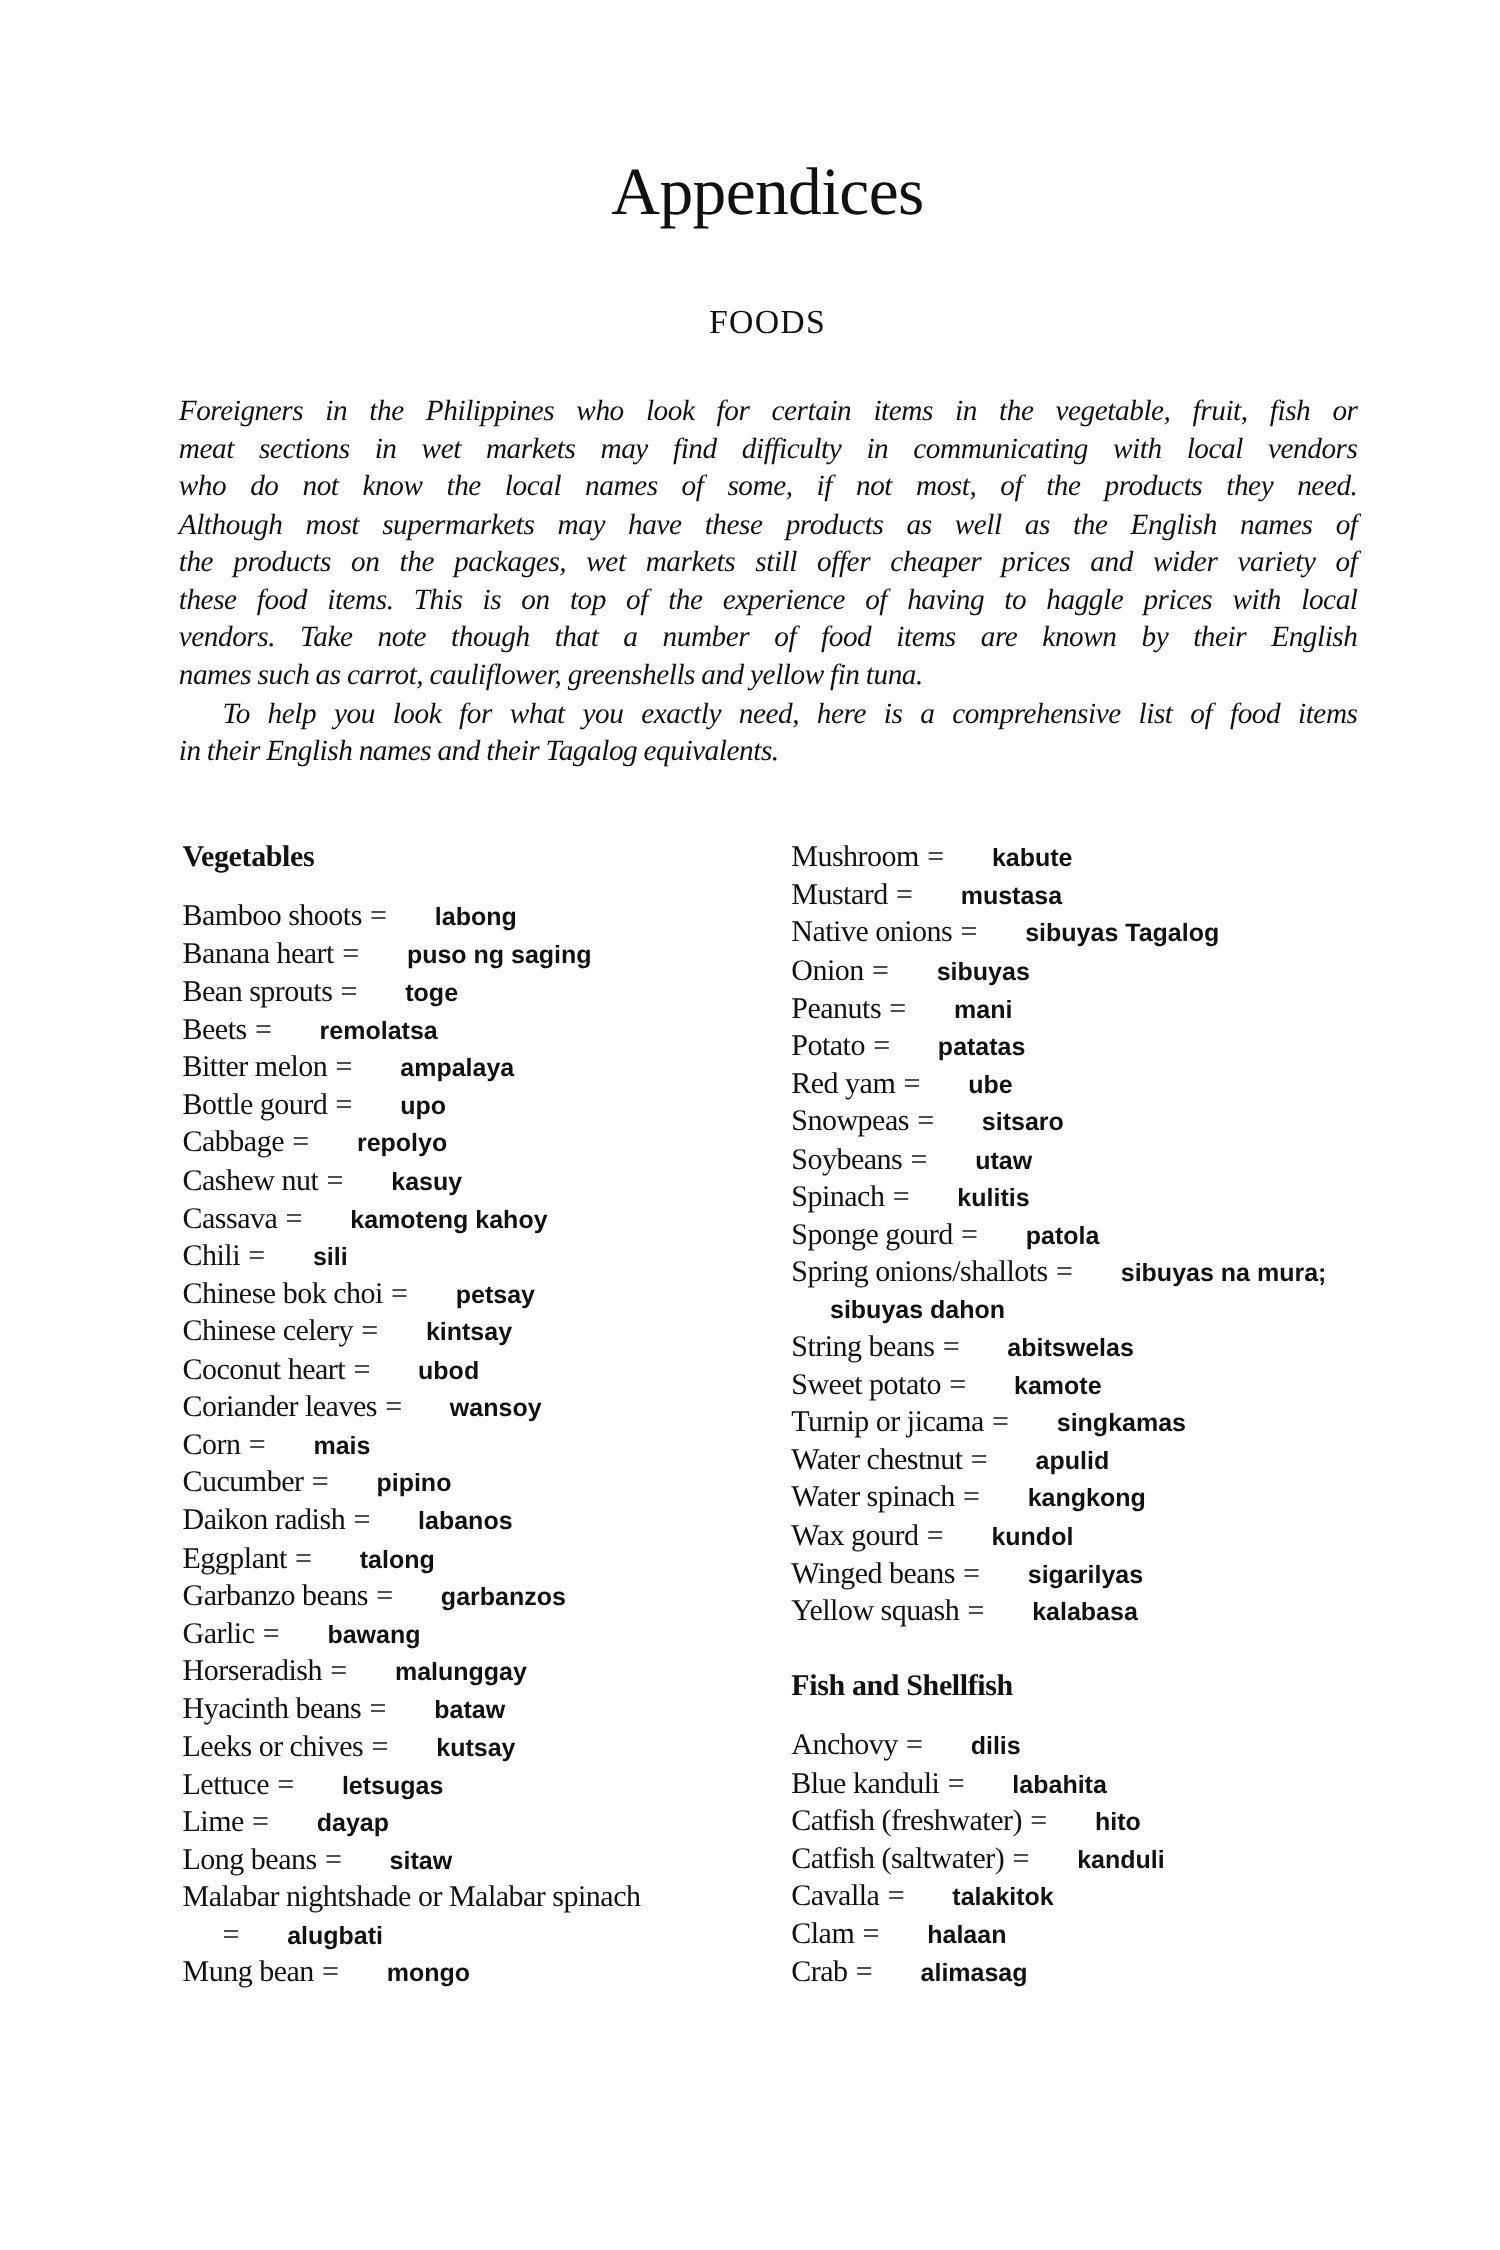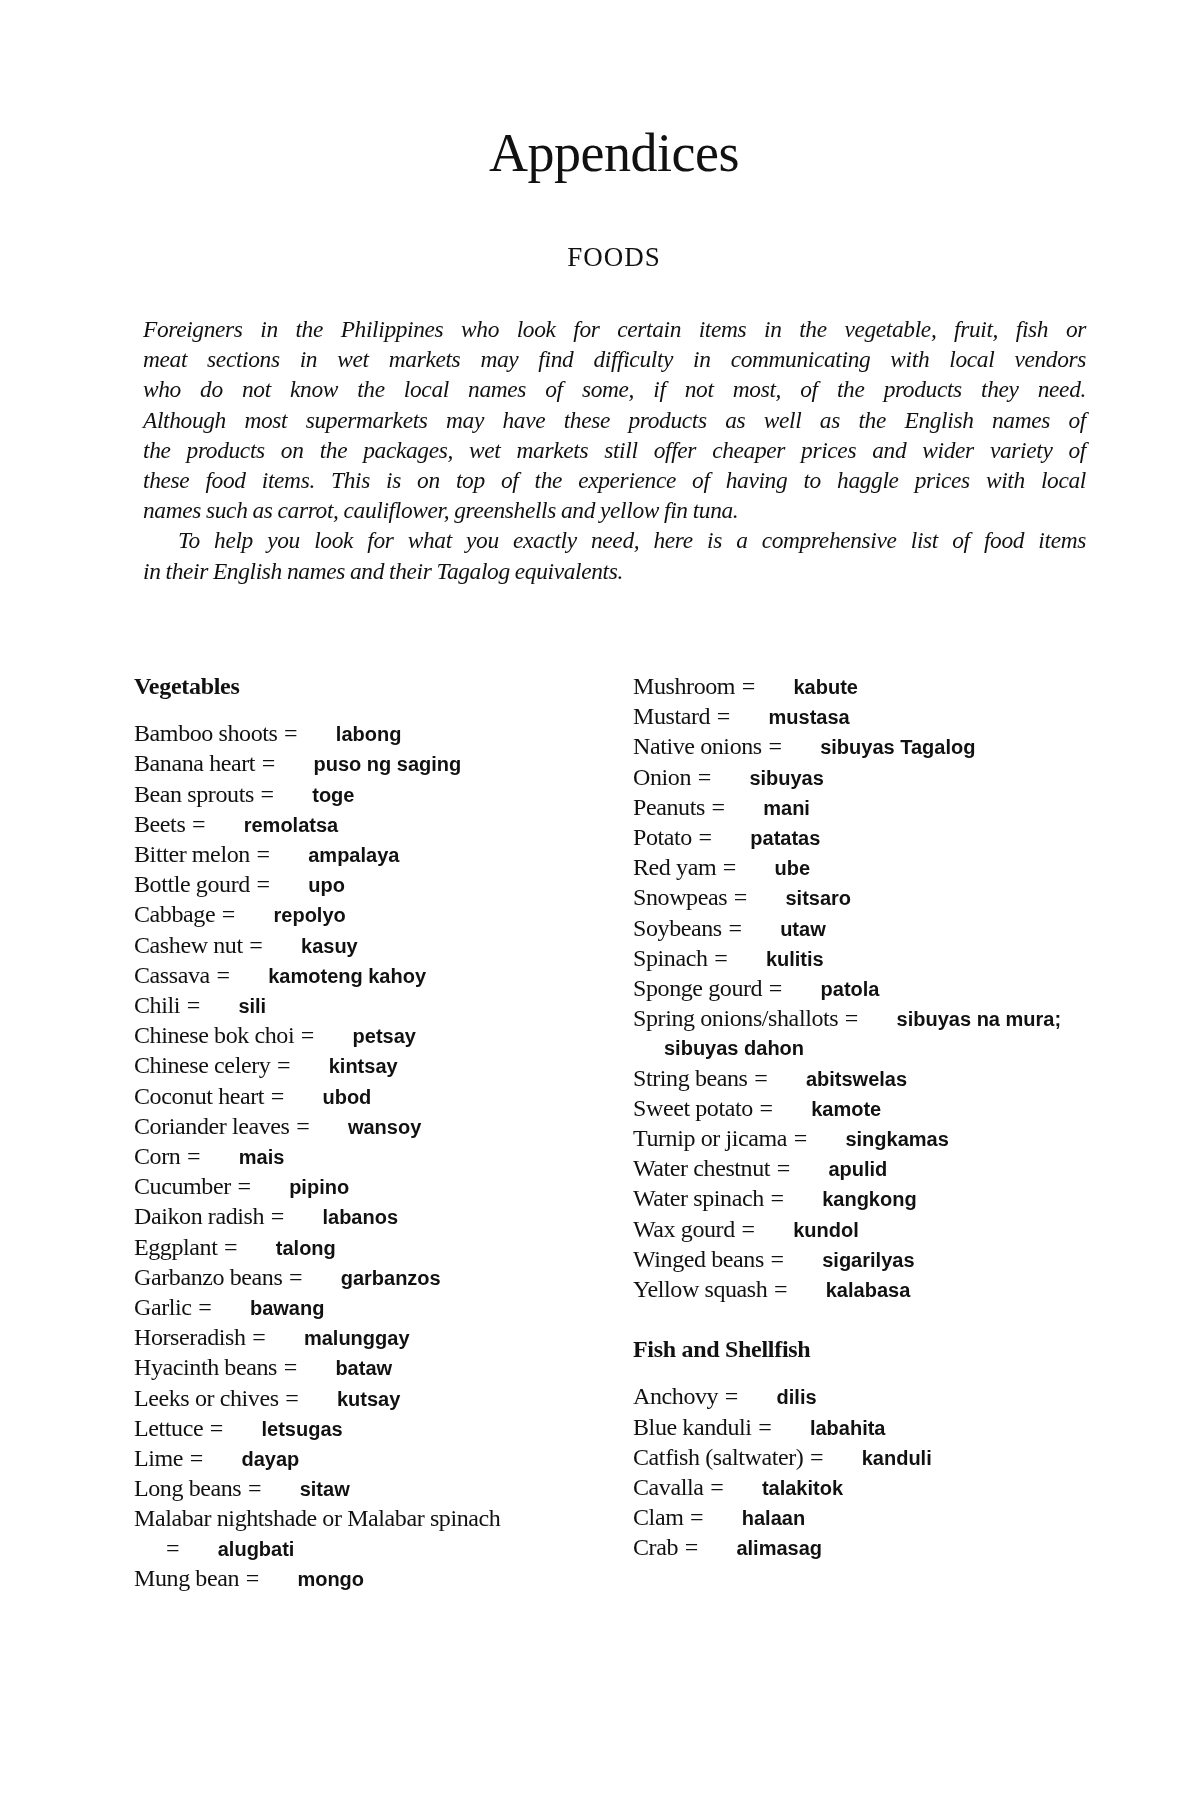--- a/index.html
+++ b/index.html
@@ -61,21 +61,21 @@
       text-align-last: left;
     }
     .intro .line.indent {
       padding-left: 35px;
     }
     .column {
       position: absolute;
       top: 672px;
       width: 455px;
     }
-    .col-left { left: 134px; }
+    .col-left { left: 146px; }
     .col-right { left: 633px; }
     .cat-heading {
       font-family: "Liberation Serif", "DejaVu Serif", serif;
       font-weight: bold;
       font-size: 24px;
       line-height: 29.2px;
       height: 29.2px;
       margin: 0 0 18px 0;
       letter-spacing: -0.3px;
     }
@@ -110,20 +110,21 @@
 <h2 class="section-title">FOODS</h2>
 
 <div class="intro">
   <div>
     <span class="line">Foreigners in the Philippines who look for certain items in the vegetable, fruit, fish or</span>
     <span class="line">meat sections in wet markets may find difficulty in communicating with local vendors</span>
     <span class="line">who do not know the local names of some, if not most, of the products they need.</span>
     <span class="line">Although most supermarkets may have these products as well as the English names of</span>
     <span class="line">the products on the packages, wet markets still offer cheaper prices and wider variety of</span>
     <span class="line">these food items. This is on top of the experience of having to haggle prices with local</span>
+    <span class="line">vendors. Take note though that a number of food items are known by their English</span>
     <span class="line last">names such as carrot, cauliflower, greenshells and yellow fin tuna.</span>
   </div>
   <div>
     <span class="line indent">To help you look for what you exactly need, here is a comprehensive list of food items</span>
     <span class="line last">in their English names and their Tagalog equivalents.</span>
   </div>
 </div>
 
 <div class="column col-left">
   <h3 class="cat-heading">Vegetables</h3>
@@ -179,18 +180,19 @@
       <div class="entry"><span class="en">Water chestnut</span> <span class="eq">=</span> <span class="tag">apulid</span></div>
       <div class="entry"><span class="en">Water spinach</span> <span class="eq">=</span> <span class="tag">kangkong</span></div>
       <div class="entry"><span class="en">Wax gourd</span> <span class="eq">=</span> <span class="tag">kundol</span></div>
       <div class="entry"><span class="en">Winged beans</span> <span class="eq">=</span> <span class="tag">sigarilyas</span></div>
       <div class="entry"><span class="en">Yellow squash</span> <span class="eq">=</span> <span class="tag">kalabasa</span></div>
     </div>
   <h3 class="cat-heading spaced">Fish and Shellfish</h3>
   <div>
       <div class="entry"><span class="en">Anchovy</span> <span class="eq">=</span> <span class="tag">dilis</span></div>
       <div class="entry"><span class="en">Blue kanduli</span> <span class="eq">=</span> <span class="tag">labahita</span></div>
+      <div class="entry"><span class="en">Catfish (freshwater)</span> <span class="eq">=</span> <span class="tag">hito</span></div>
       <div class="entry"><span class="en">Catfish (saltwater)</span> <span class="eq">=</span> <span class="tag">kanduli</span></div>
       <div class="entry"><span class="en">Cavalla</span> <span class="eq">=</span> <span class="tag">talakitok</span></div>
       <div class="entry"><span class="en">Clam</span> <span class="eq">=</span> <span class="tag">halaan</span></div>
       <div class="entry"><span class="en">Crab</span> <span class="eq">=</span> <span class="tag">alimasag</span></div>
     </div>
 </div>
 
 </body></html>

